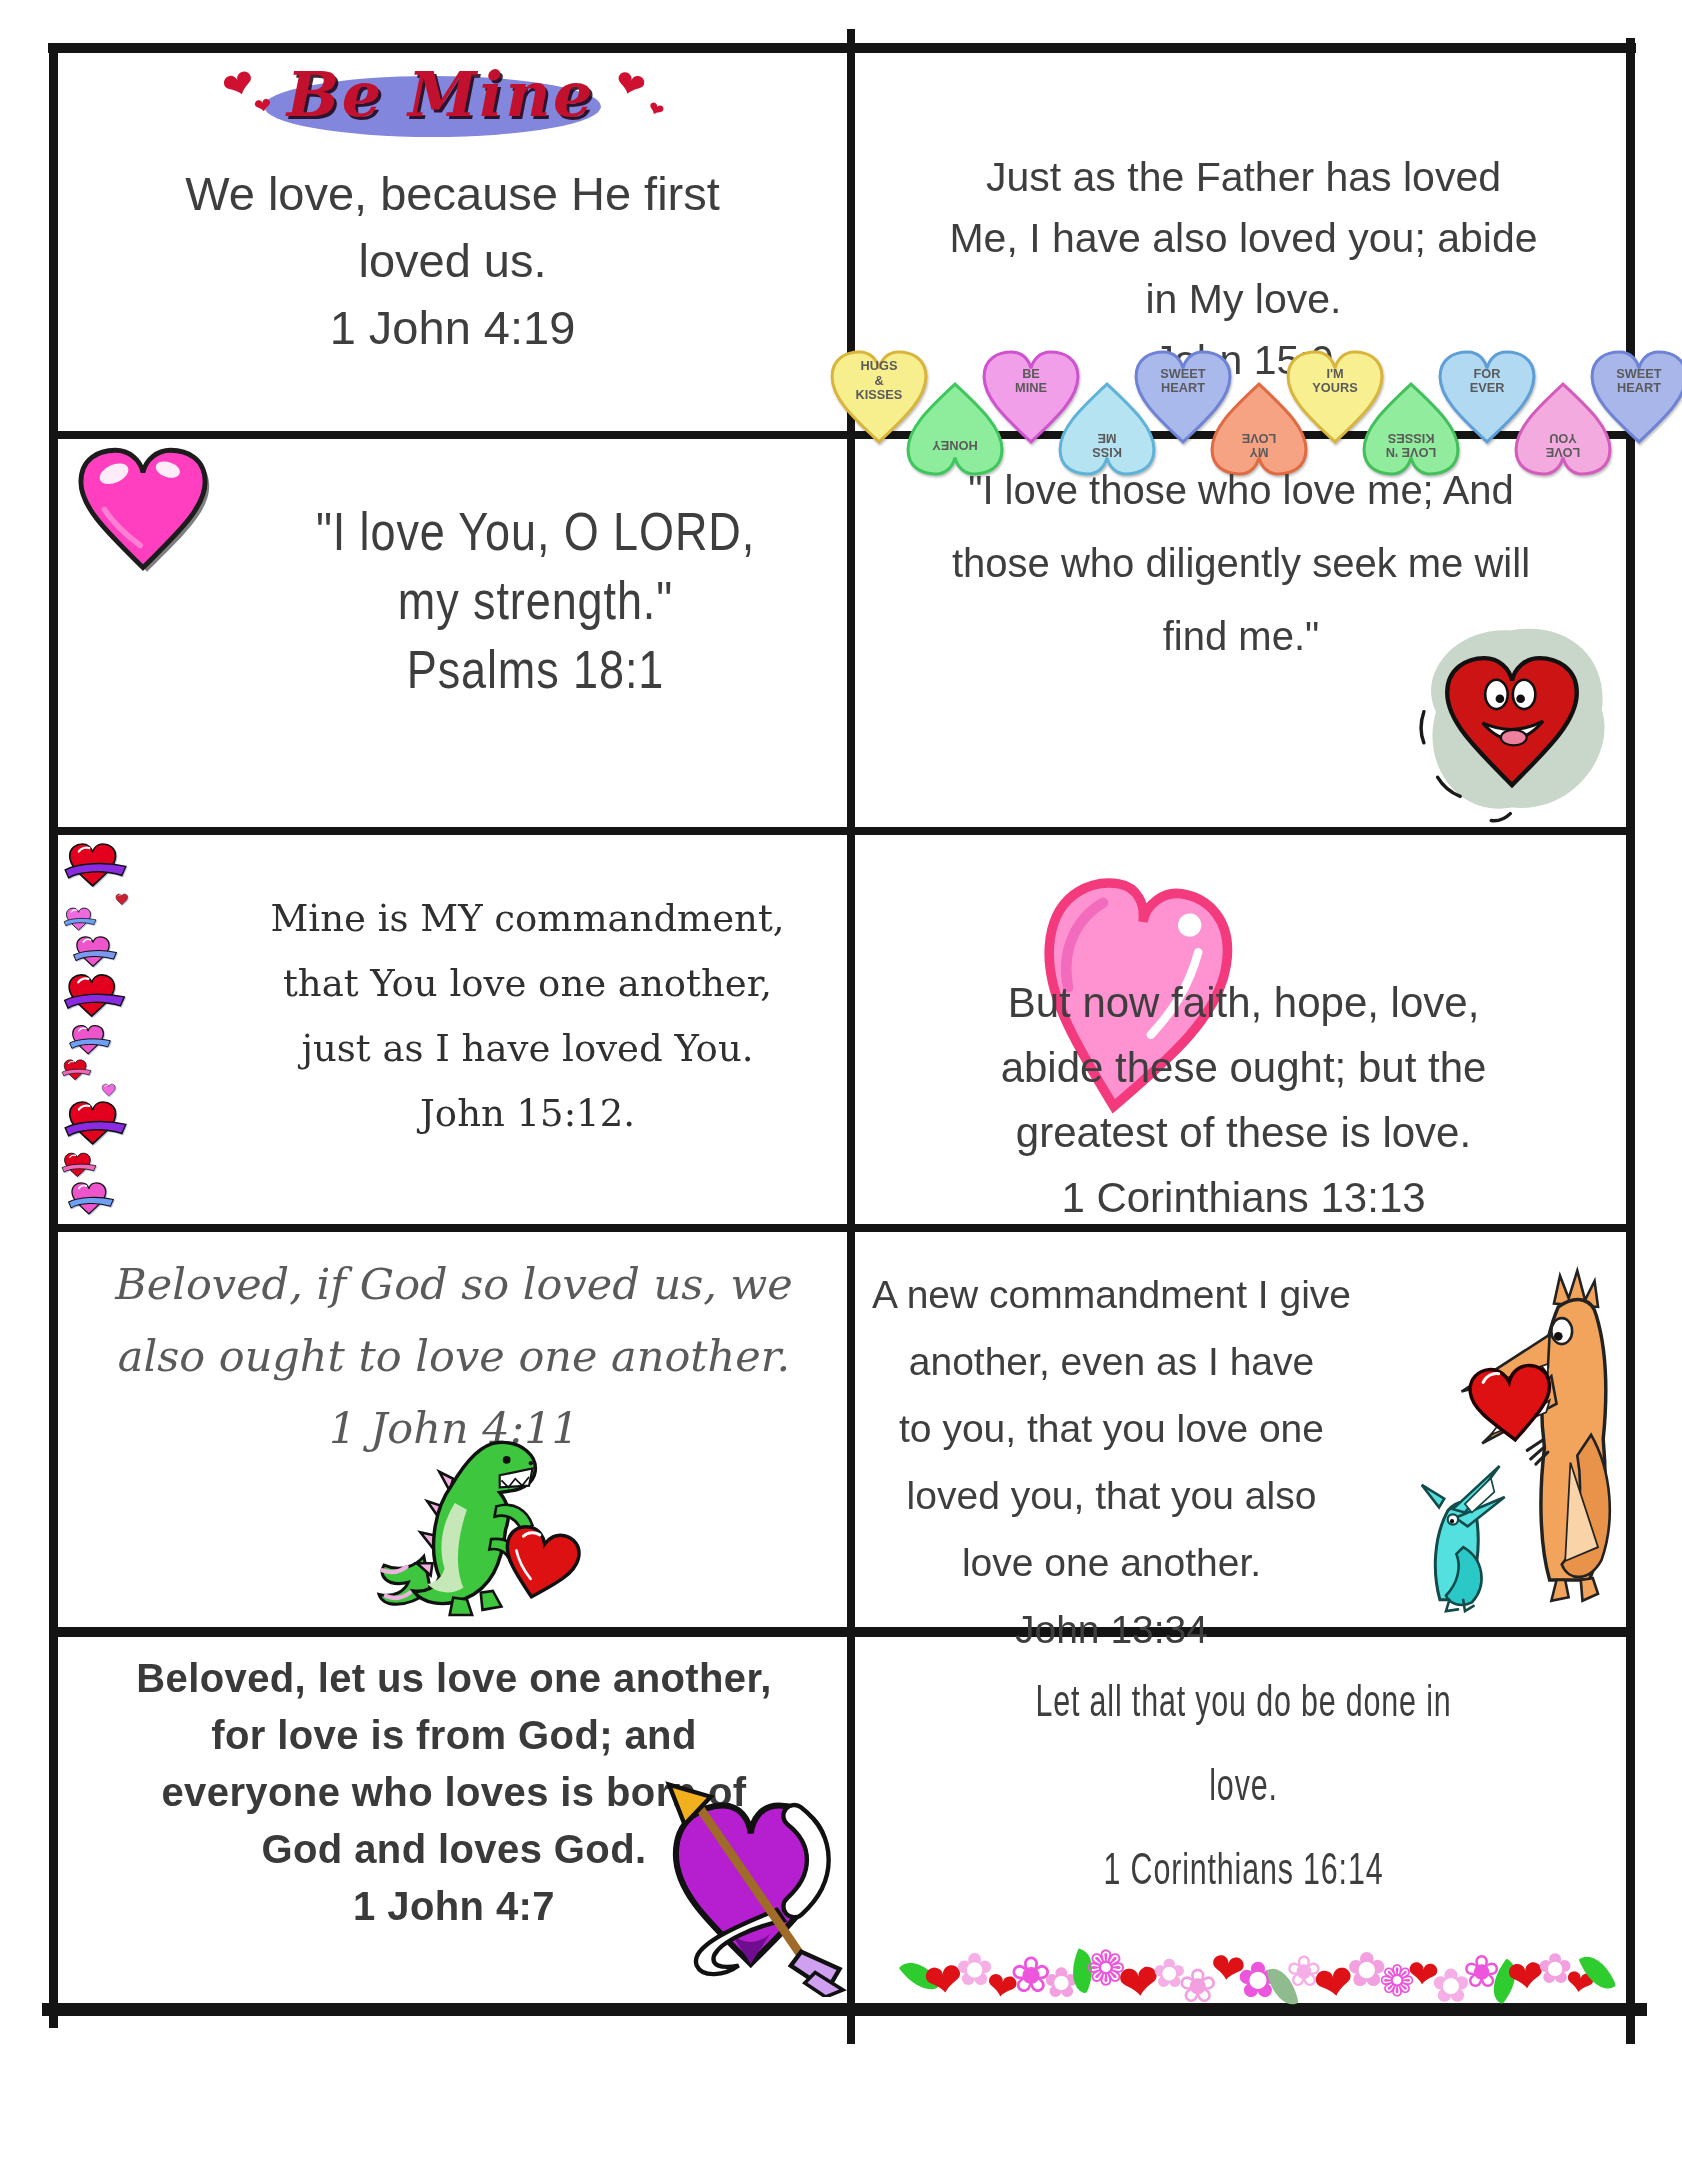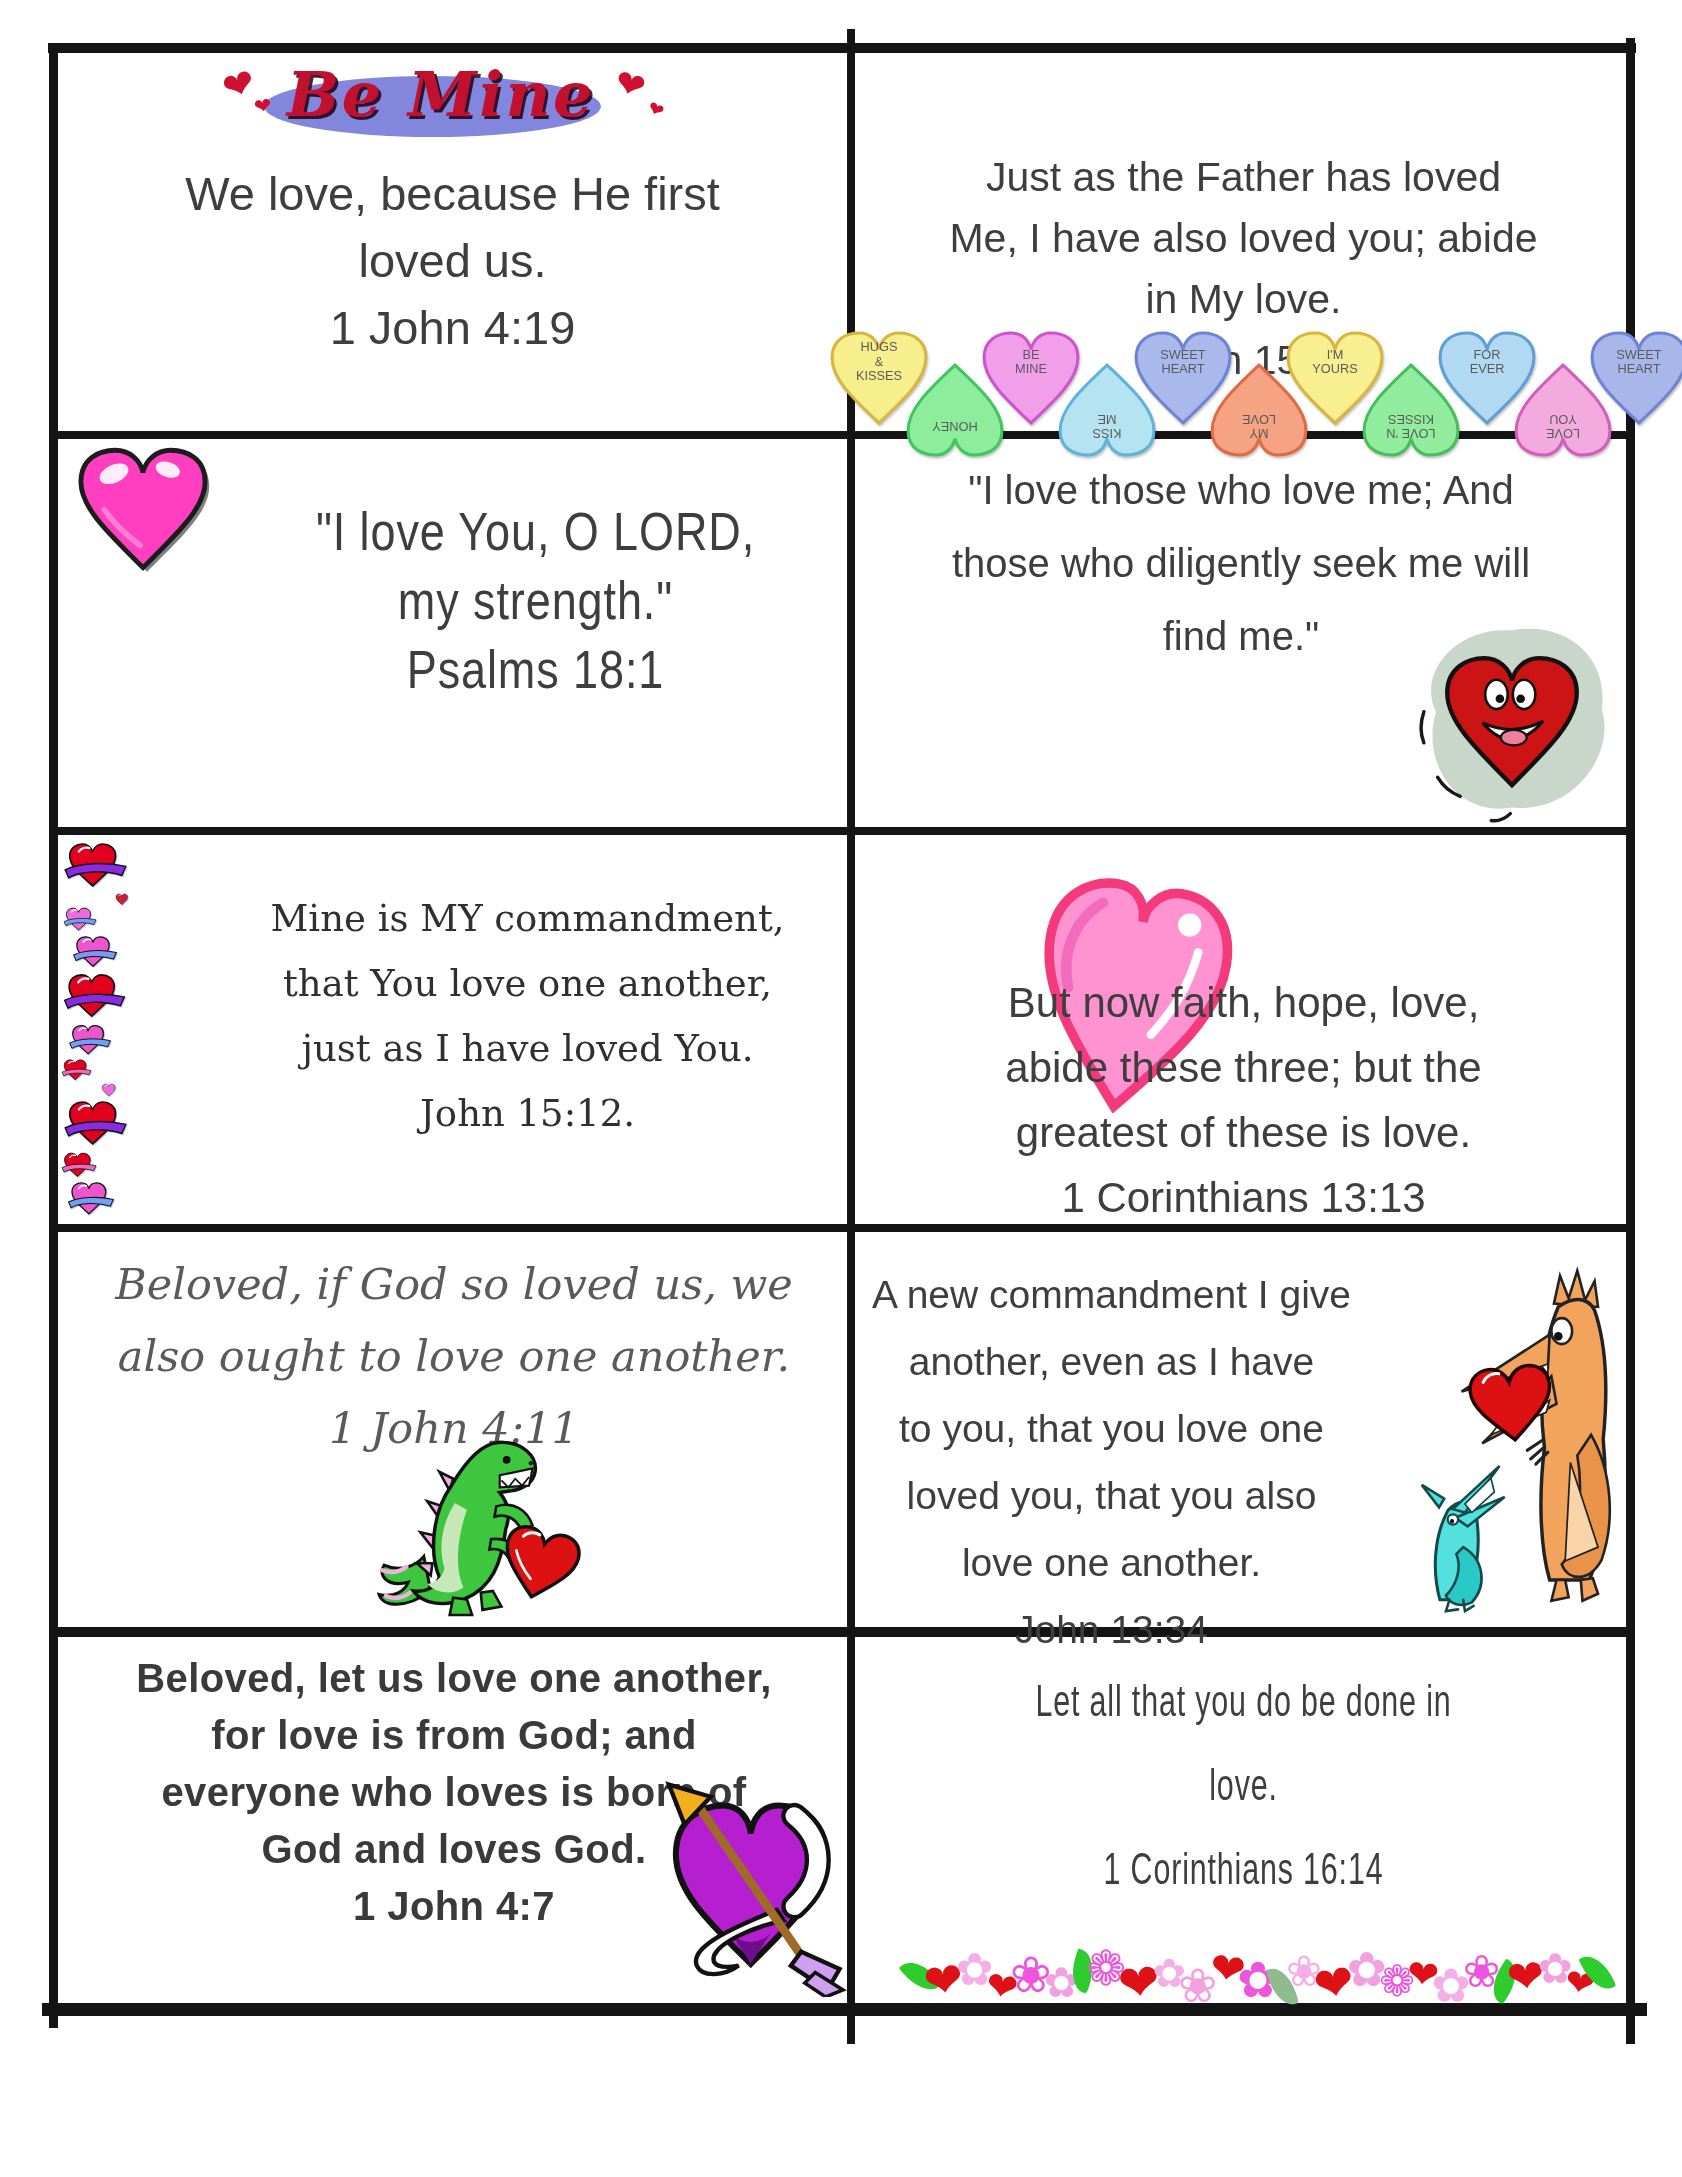--- a/index.html
+++ b/index.html
@@ -19,21 +19,21 @@
   .logo{position:absolute;left:216px;top:50px;width:450px;height:104px;}
   .logo .oval{position:absolute;left:48px;top:26px;width:337px;height:61px;border-radius:50%;
               background:var(--bemine-ellipse,#8286dd);}
   .logo .word{position:absolute;left:0;top:0;width:100%;text-align:center;
               font-family:"DejaVu Serif",serif;font-style:italic;font-weight:bold;
               font-size:62px;line-height:90px;color:var(--bemine-red,#c1112e);letter-spacing:2.6px;
               text-shadow:2.6px 2.6px 0 rgba(30,0,15,.85);}
   .logo .lh{position:absolute;color:#d01030;line-height:1;}
   
   .candyrow{position:absolute;left:941px;top:329px;width:636px;height:121px;
-            display:flex;justify-content:center;align-items:flex-start;}
+            display:flex;justify-content:center;align-items:flex-end;font-weight:bold;}
   .candyrow svg{width:102px;height:102px;flex:0 0 auto;filter:drop-shadow(1.7px 2.6px 0.9px rgba(0,0,0,.25));}
   .candyrow svg + svg{margin-left:-26px;}
   .candyrow svg.flip{transform:translateY(28px);}
   
   .heartcol{position:absolute;left:59px;top:840px;width:156px;height:379px;
             display:flex;flex-direction:column;justify-content:space-between;align-items:flex-start;}
   .heartcol svg{display:block;filter:drop-shadow(1.7px 1.7px 0 rgba(90,90,200,.35));}
   
   .garland{position:absolute;left:956px;top:1930px;width:614px;height:82px;
            display:flex;justify-content:center;align-items:center;}
@@ -240,21 +240,21 @@
   <svg class="art" style="left:1025px;top:835px;width:212px;height:329px;" viewBox="0 0 100 122">
     <g transform="rotate(9 50 60)">
       <path d="M50 112 C26 84 8 62 8 38 C8 16 24 8 36 8 C45 8 50 16 50 24 C50 16 57 8 66 8 C78 8 92 16 92 38 C92 62 74 84 50 112 Z" fill="#ff93d2" stroke="#f23a7c" stroke-width="4.5"></path>
       <circle cx="72" cy="22" r="5.5" fill="#ffffff"></circle>
       <path d="M78 34 C76 52 70 64 62 76" stroke="#ffffff" stroke-width="4" fill="none" stroke-linecap="round"></path>
       <path d="M30 18 C18 28 14 44 20 60" stroke="#f26bbd" stroke-width="5" fill="none" stroke-linecap="round"></path>
     </g>
   </svg>
   <div class="verse f-hand" style="left:865px;top:970px;width:757px;font-size:42px;line-height:65px;">
     <span class="vl">But now faith, hope, love,</span>
-    <span class="vl">abide these three; but the</span>
+    <span class="vl">abide these ought; but the</span>
     <span class="vl">greatest of these is love.</span>
     <span class="vl">1 Corinthians 13:13</span>
   </div>
 
   <div class="verse f-script" style="left:69px;top:1248px;width:770px;font-size:43px;line-height:72px;">
     <span class="vl">Beloved, if God so loved us, we</span>
     <span class="vl">also ought to love one another.</span>
     <span class="vl">1 John 4:11</span>
   </div>
   <svg class="art" style="left:370px;top:1427px;width:212px;height:201px;" viewBox="0 0 245 233">

